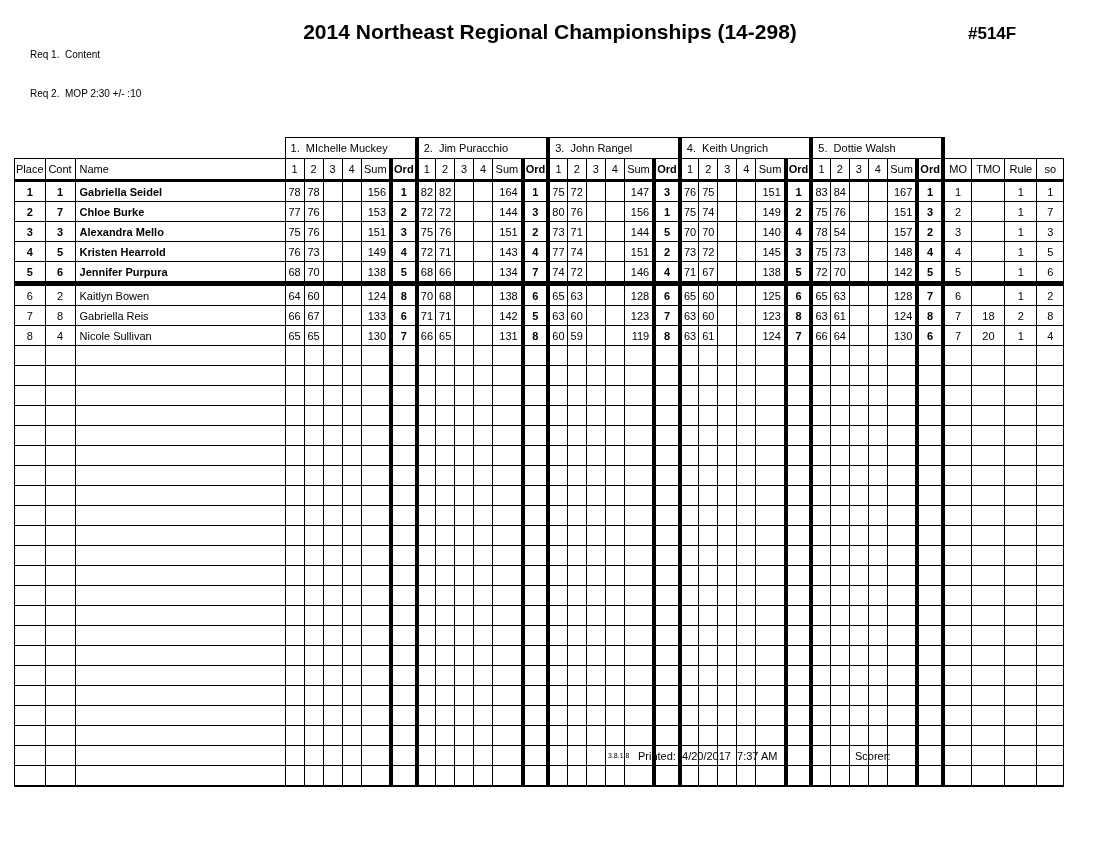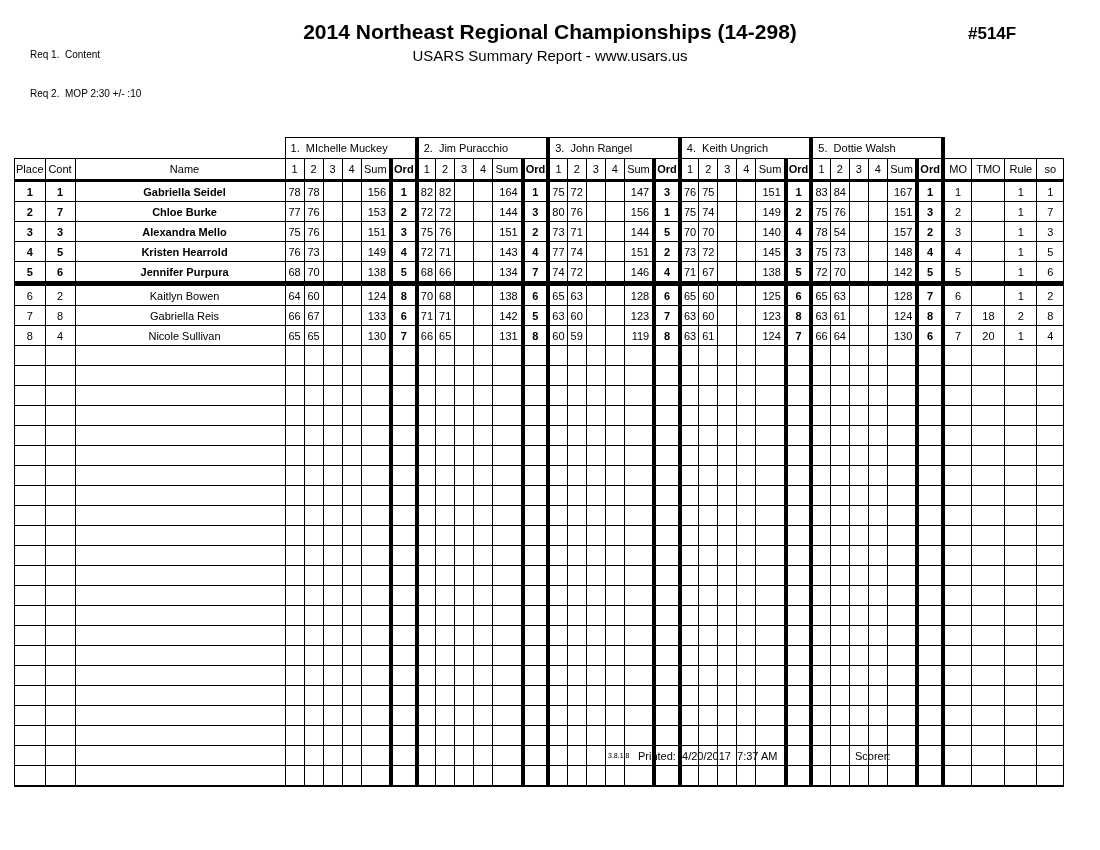--- a/index.html
+++ b/index.html
@@ -19,21 +19,21 @@
 
   table { position:absolute; left:14px; top:137px; border-collapse:collapse; table-layout:fixed; }
   td {
     border:1px solid #000; height:19px; font-size:11px;
     padding:0 1px; overflow:hidden; white-space:nowrap;
     text-align:center; vertical-align:middle;
   }
   td.ghost { border:none; }
   td.jname { text-align:left; white-space:pre; padding-left:5px; border-right:4px solid #000; height:20px;margin-top:44px; }
   tr.colhdr td { border-bottom:3px solid #000; height:20px; }
-  td.namecol { text-align:center; padding-left:10px; }
+  td.namecol { text-align:left; padding-left:4px; }
   td.sum { text-align:right; padding-right:3px; }
   td.ord { border-left:4px solid #000; border-right:4px solid #000; font-weight:bold; }
   tr.cut td { border-bottom:5px solid #000; }
   tr.bold-row td.placecol, tr.bold-row td.contcol, tr.bold-row td.namecol { font-weight:bold; }
   tr.lastrow td { border-bottom:2px solid #000; }
 
   .footer { position:absolute; left:0; top:750px; width:1100px; font-size:11px; }
   .footer .version { position:absolute; left:608px; top:2px; font-size:7px; }
   .footer .printed { position:absolute; left:638px; top:0; white-space:pre; }
   .footer .scorer  { position:absolute; left:855px; top:0; }
@@ -41,21 +41,20 @@
 </head>
 <body>
 
 <div class="req">
   <div>Req 1.  Content</div>
   <div>Req 2.  MOP 2:30 +/- :10</div>
 </div>
 
 <div class="titles">
   <div class="title">2014 Northeast Regional Championships (14-298)</div>
-  <div class="report">USARS Summary Report - www.usars.us</div>
 </div>
 
 <div class="docnum">#514F</div>
 
 <table>
   <colgroup id="cols">
       <col style="width: 30px;">
       <col style="width: 30px;">
       <col style="width: 210px;">
       <col style="width: 19px;">

